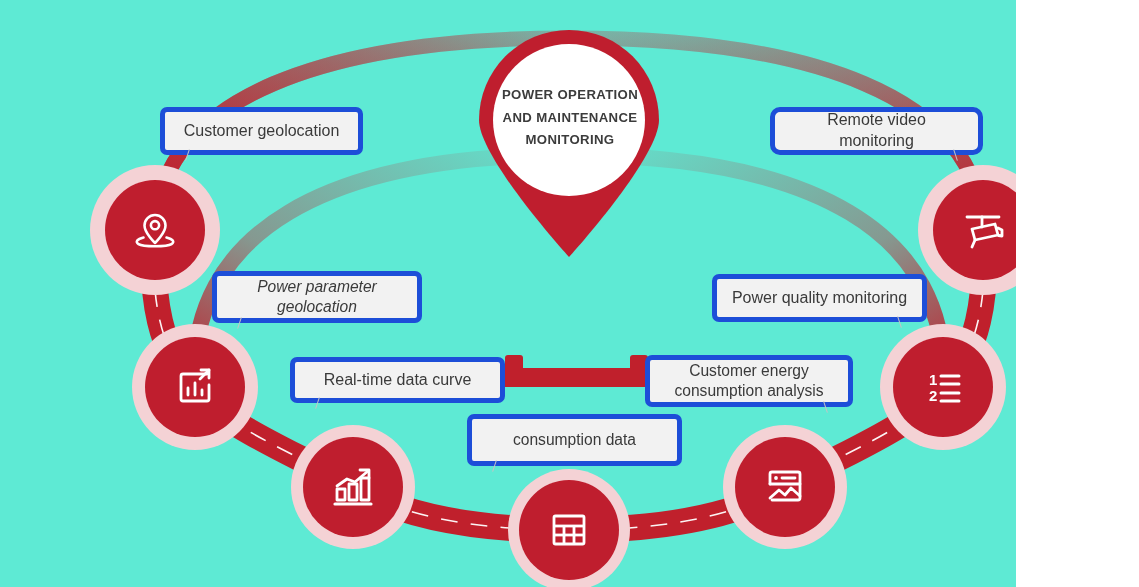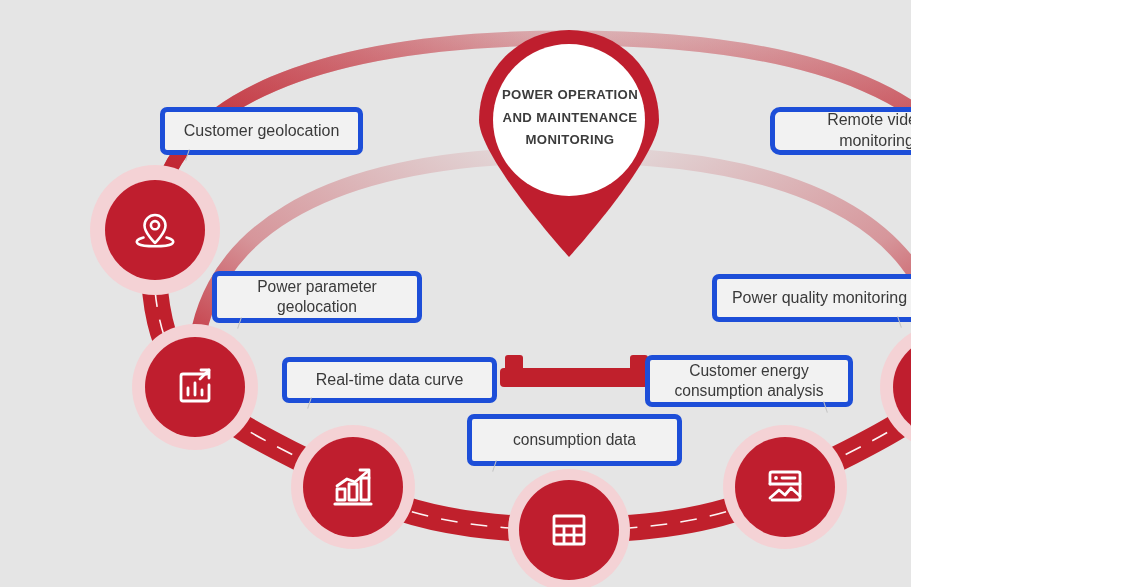--- a/index.html
+++ b/index.html
@@ -7,23 +7,23 @@
     margin: 0;
     padding: 0;
     background: #ffffff;
   }
   body {
     font-family: "Liberation Sans", sans-serif;
     -webkit-font-smoothing: antialiased;
   }
   #stage {
     position: relative;
-    width: 911px;
+    width: 1016px;
     height: 587px;
-    background: #e5e5e5;
+    background: #5eead4;
     overflow: hidden;
   }
   #canvas {
     position: absolute;
     left: 0;
     top: 0;
     width: 1139px;
     height: 587px;
   }
 
@@ -259,28 +259,28 @@
         <path d="M43 26 L47 28 L47 34 L43.5 33.5"></path>
         <path d="M20 38 L17 45"></path>
       </svg>
     </span>
   </div>
 
   <div class="label-box one-line tail-left" style="left:160px; top:107px; width:203px; height:48px;">
     <span class="txt">Customer geolocation</span>
   </div>
 
-  <div class="label-box tail-left" style="left:212px; top:271px; width:210px; height:52px;">
+  <div class="label-box tail-left" style="left:212px; top:271px; width:210px; height:52px;font-style:italic;">
     <span class="txt">
       <span>Power parameter</span>
       <span>geolocation</span>
     </span>
   </div>
 
-  <div class="label-box one-line tail-left" style="left:282px; top:357px; width:215px; height:46px;">
+  <div class="label-box one-line tail-left" style="left:290px; top:357px; width:215px; height:46px;">
     <span class="txt">Real-time data curve</span>
   </div>
 
   <div class="label-box tail-left" style="left:467px; top:414px; width:215px; height:52px;">
     <span class="txt">
       <span>consumption data</span>
     </span>
   </div>
 
   <div class="label-box tail-right" style="left:645px; top:355px; width:208px; height:52px;">

